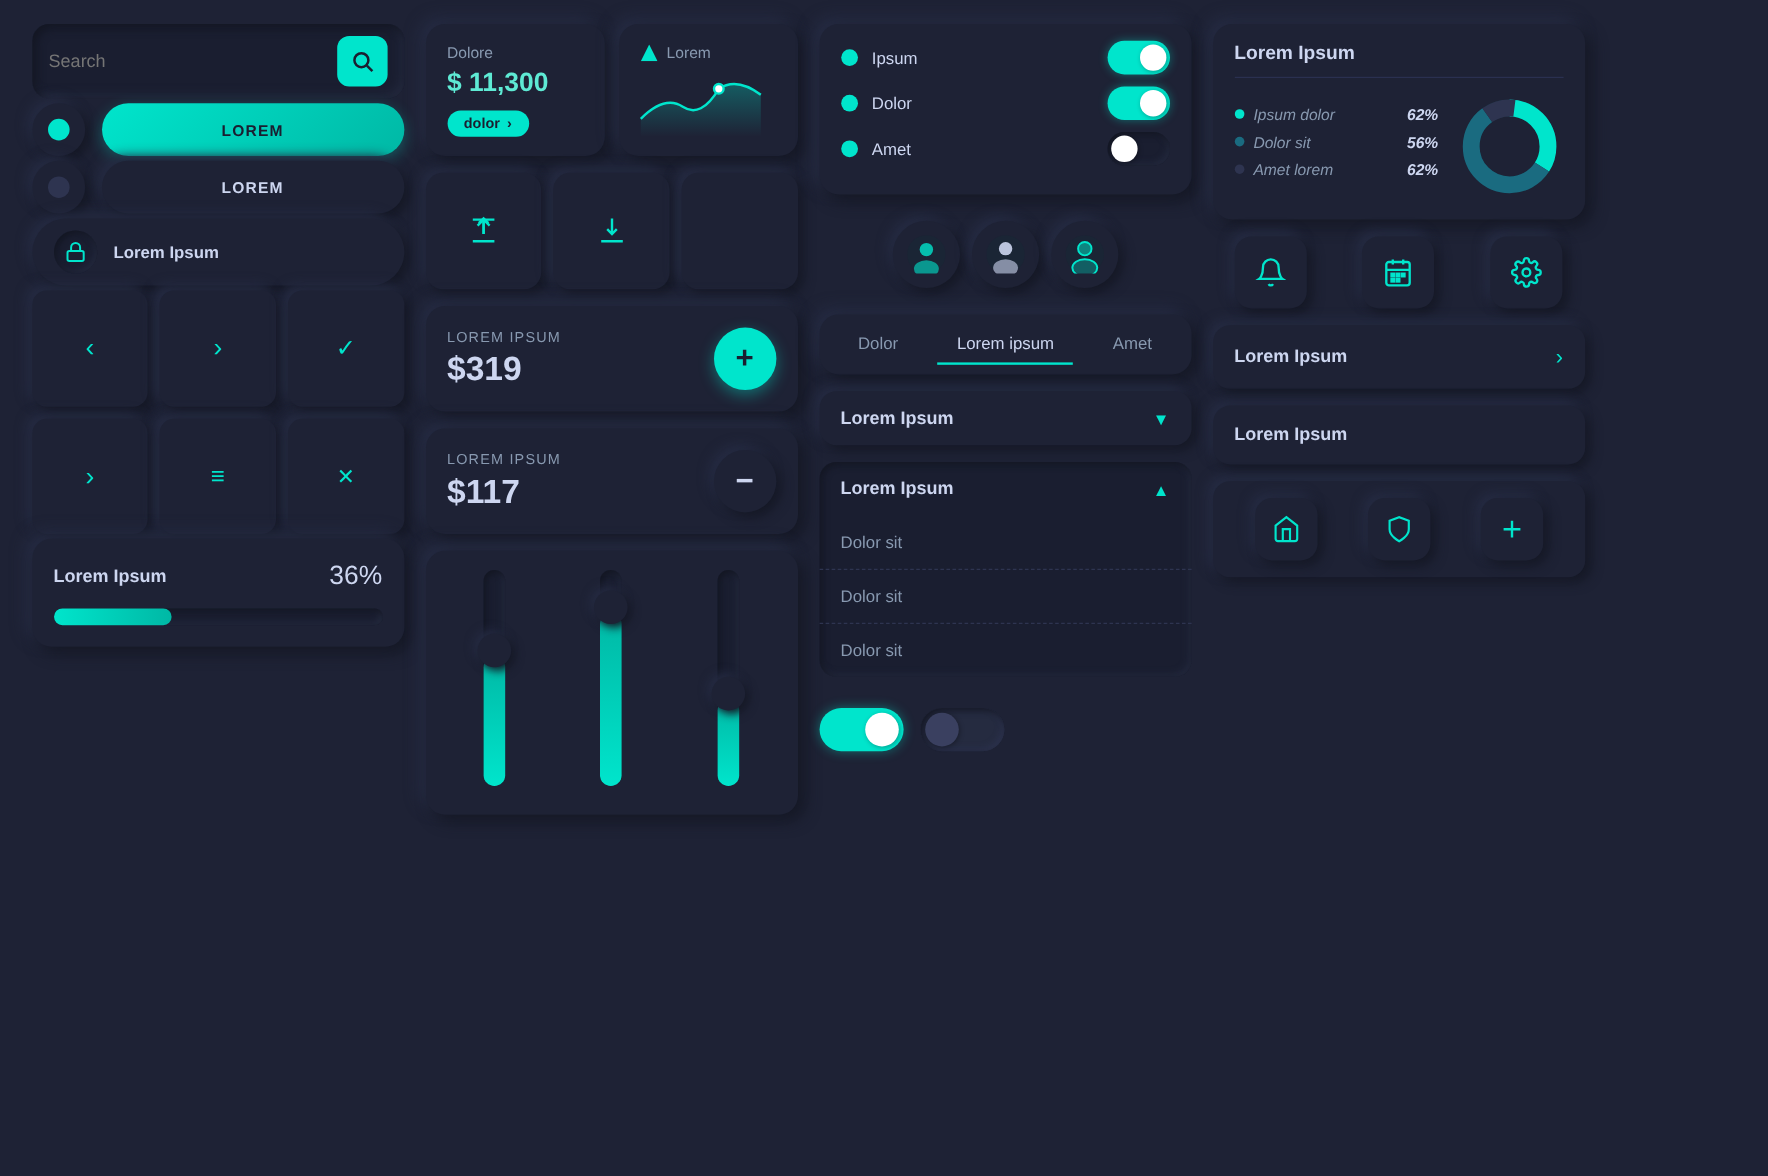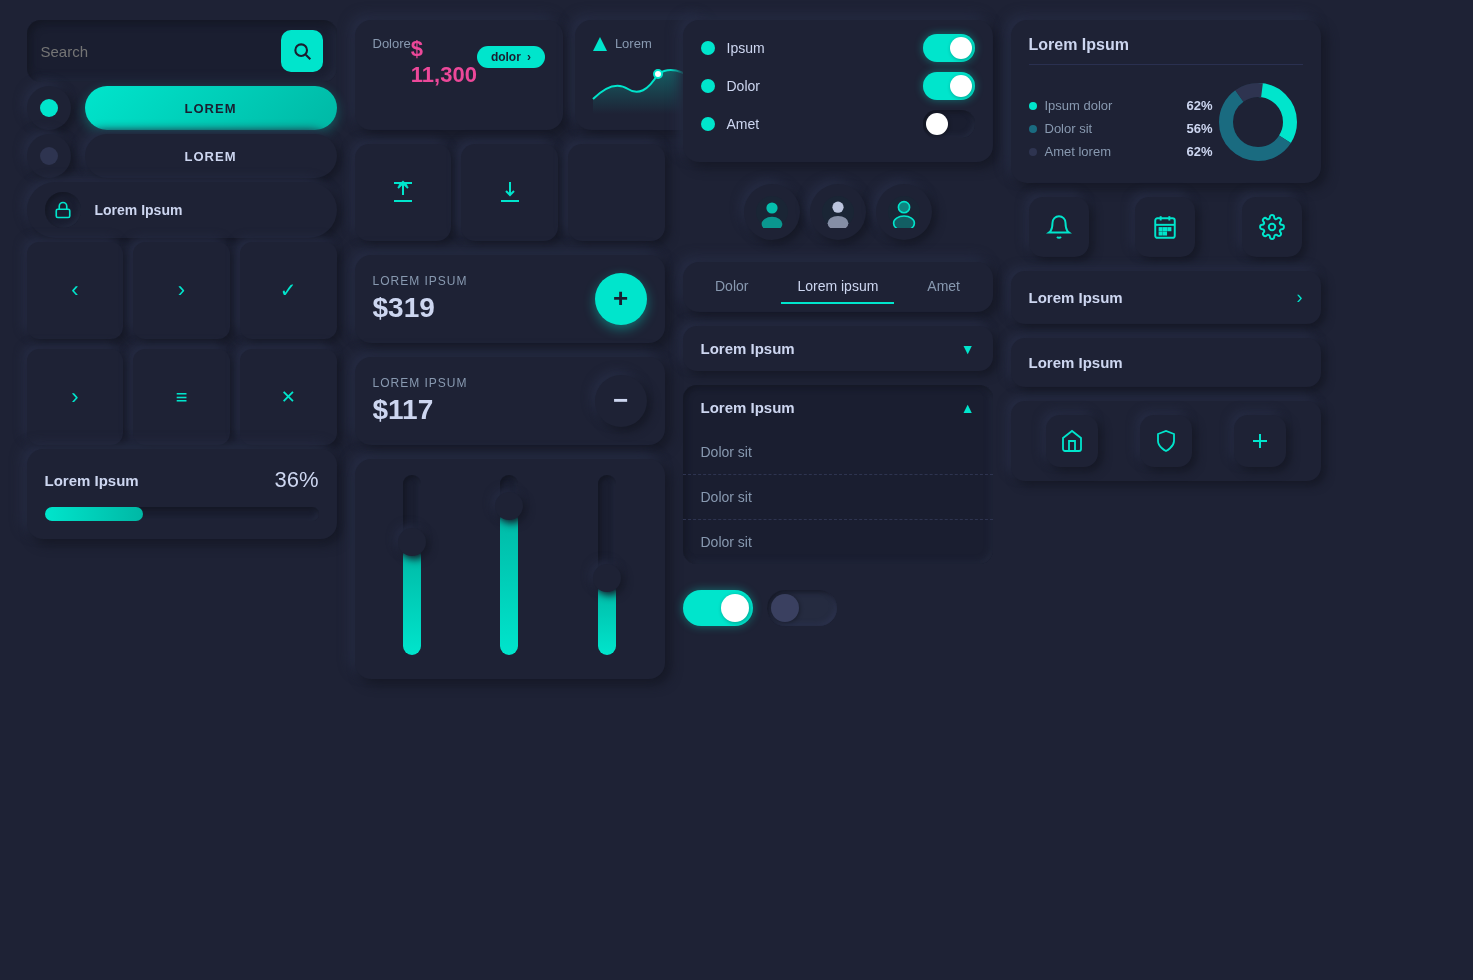--- a/index.html
+++ b/index.html
@@ -190,21 +190,21 @@
     .col2 { display: flex; flex-direction: column; gap: 14px; }
 
     .stat-card {
       background: #1e2235;
       border-radius: 16px;
       box-shadow: 5px 5px 12px #151825, -5px -5px 12px #272d45;
       padding: 16px 18px;
       display: flex; align-items: center; justify-content: space-between;
     }
     .stat-label { font-size: 13px; color: #8899b0; margin-bottom: 4px; }
-    .stat-amount { font-size: 22px; font-weight: 700; color: #ec4899; }
+    .stat-amount { font-size: 22px; font-weight: 700; color: #5eead4; }
     .stat-badge {
       background: #00e5cc;
       color: #1a1e30;
       border-radius: 20px;
       padding: 4px 14px;
       font-size: 12px;
       font-weight: 600;
       display: flex; align-items: center; gap: 6px;
       cursor: pointer;
     }
@@ -392,21 +392,21 @@
       box-shadow: 5px 5px 12px #151825, -5px -5px 12px #272d45;
       padding: 16px 18px;
     }
     .donut-title {
       font-size: 16px; font-weight: 700; color: #cdd6f0;
       margin-bottom: 12px;
       padding-bottom: 10px;
       border-bottom: 1px solid #2a3050;
     }
     .donut-content {
-      display: flex; align-items: flex-end; 
+      display: flex; align-items: center; gap: 14px; font-style: italic;
     }
     .donut-legend { flex: 1; }
     .legend-item {
       display: flex; align-items: center; gap: 8px;
       margin-bottom: 8px; font-size: 13px;
     }
     .legend-dot {
       width: 8px; height: 8px;
       border-radius: 50%;
     }
@@ -540,21 +540,21 @@
       <div class="progress-track">
         <div class="progress-fill" style="width:36%;"></div>
       </div>
     </div>
 
   </div>
 
   <div class="col2">
 
     <div style="display:flex;gap:12px;">
-      <div class="stat-card" style="flex:1;flex-direction:row;align-items:flex-start;">
+      <div class="stat-card" style="flex:1;flex-direction:column;align-items:flex-start;">
         <div class="stat-label">Dolore</div>
         <div class="stat-amount">$ 11,300</div>
         <div class="stat-badge" style="margin-top:10px;">
           <span>dolor</span>
           <span>›</span>
         </div>
       </div>
       <div class="stat-card" style="flex:1;flex-direction:column;align-items:flex-start;">
         <div style="display:flex;align-items:center;gap:8px;margin-bottom:8px;">
           <svg width="14" height="14" viewBox="0 0 14 14">

